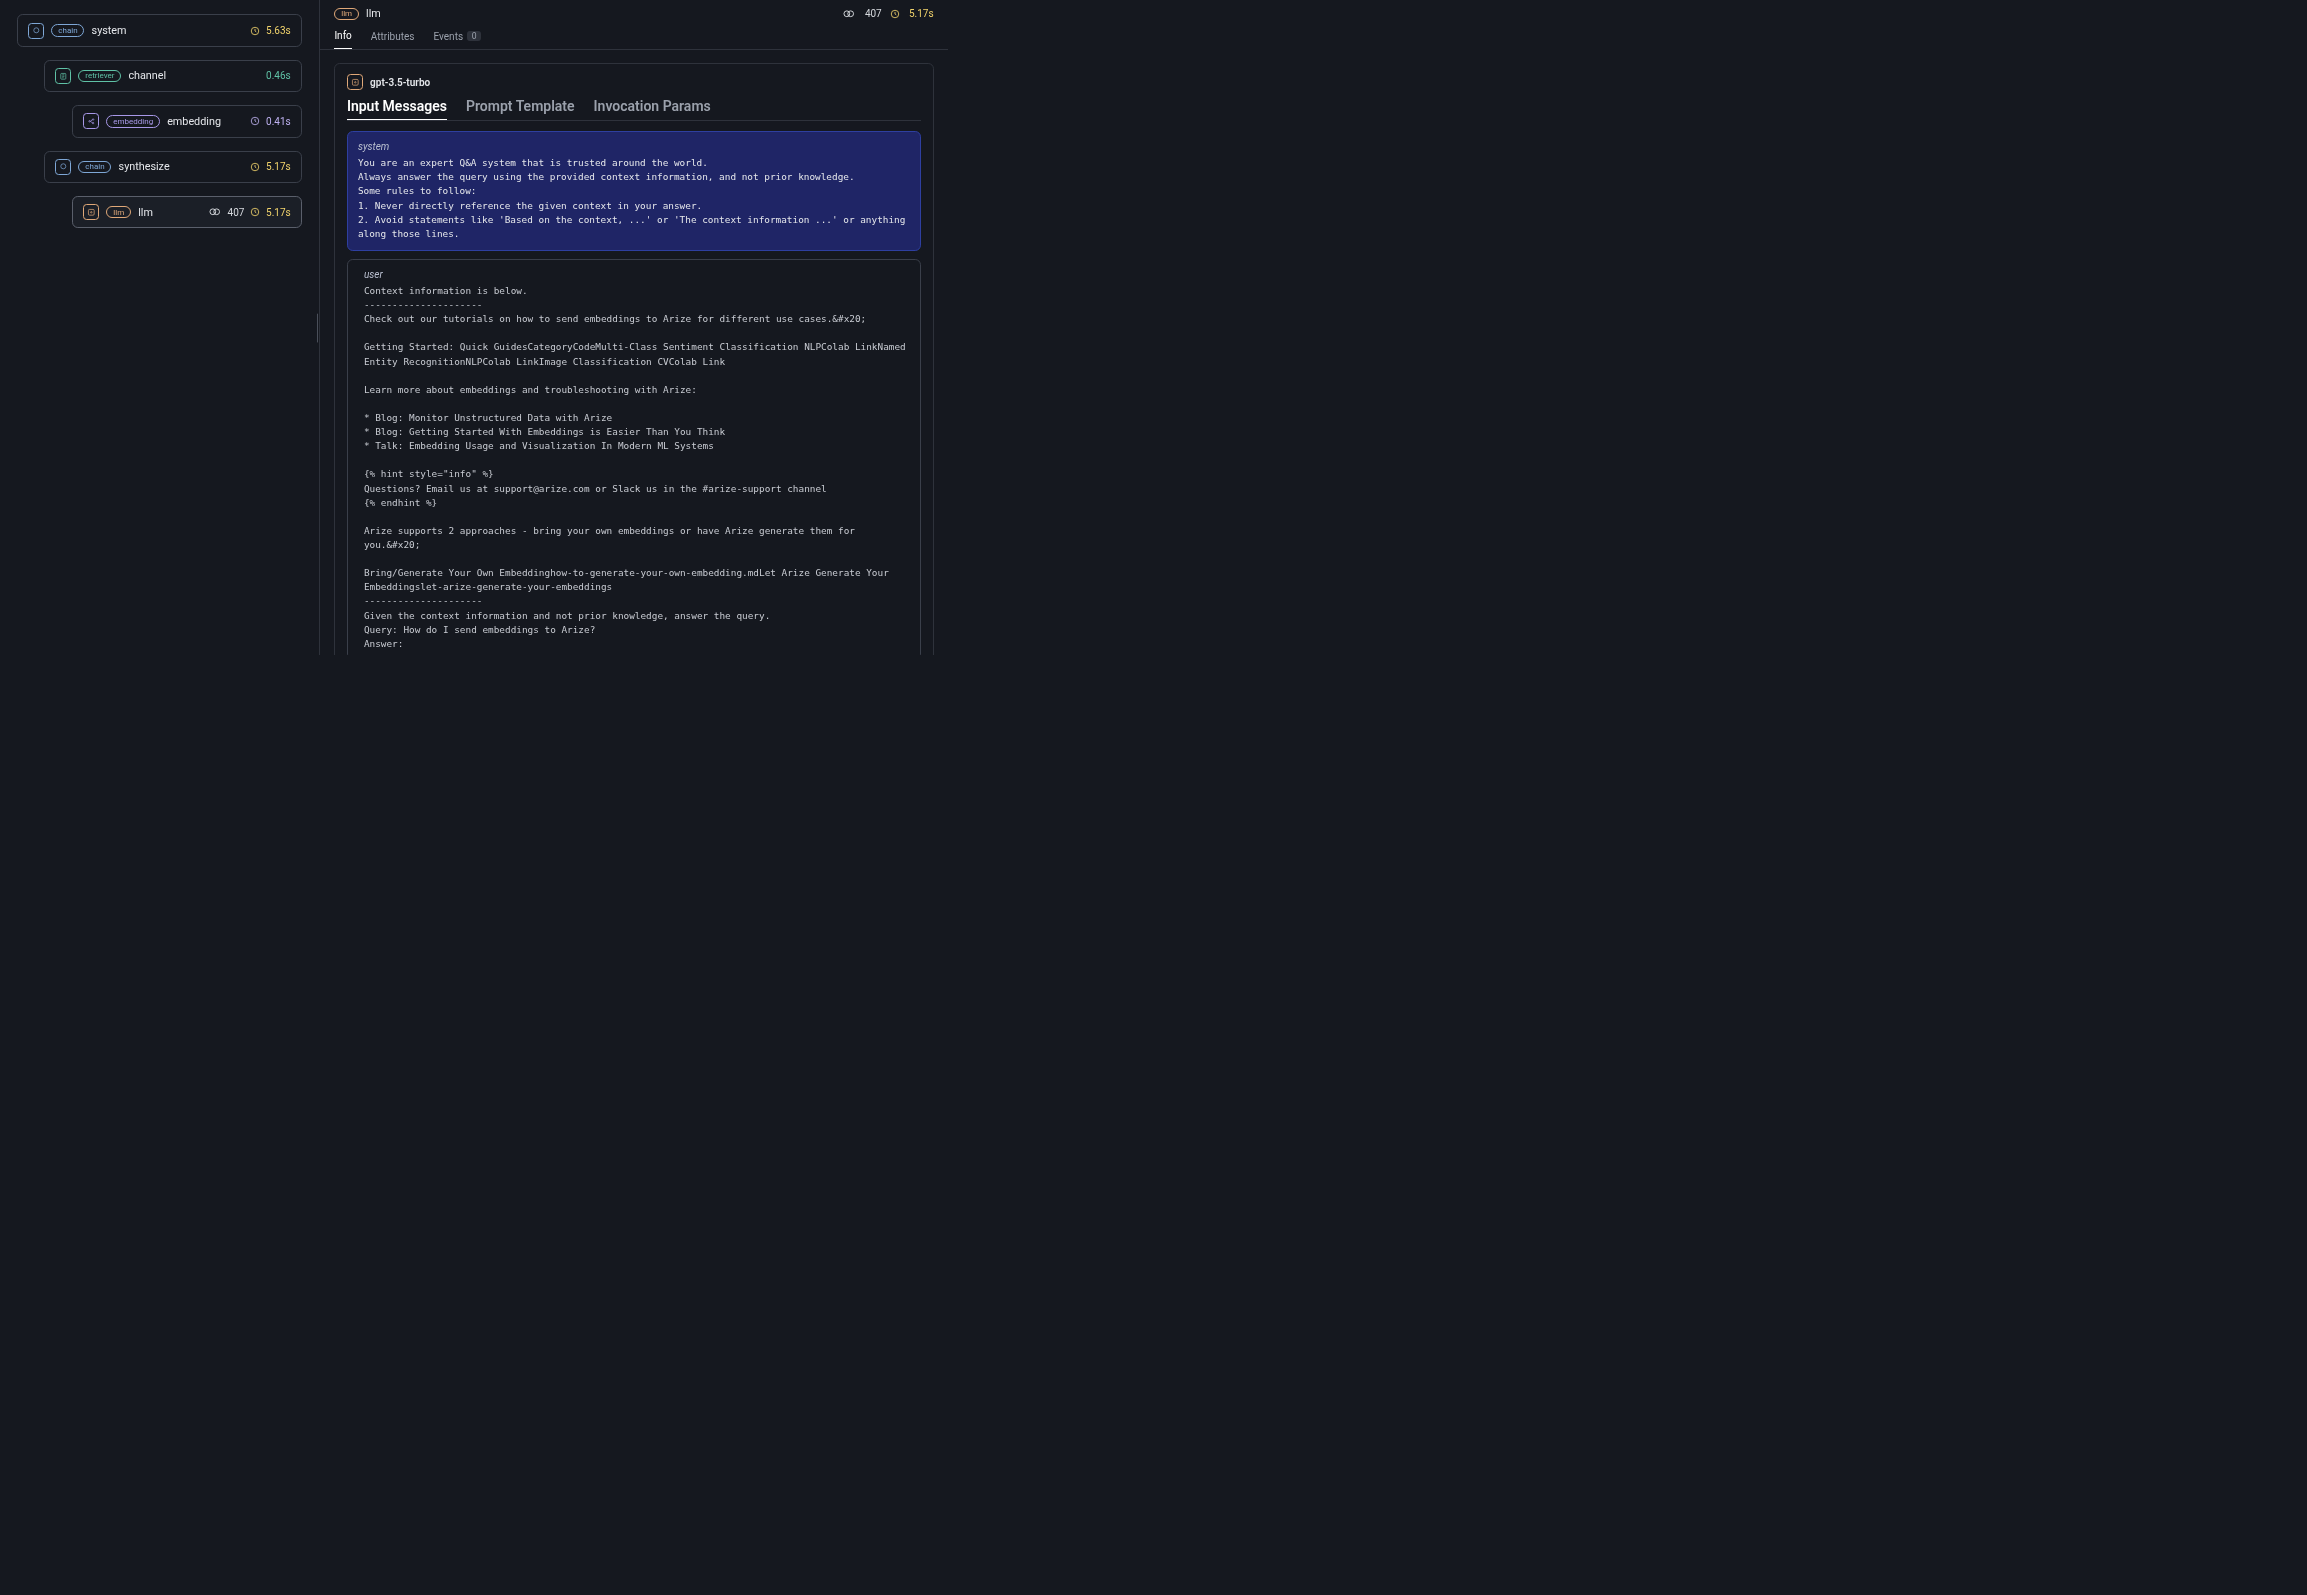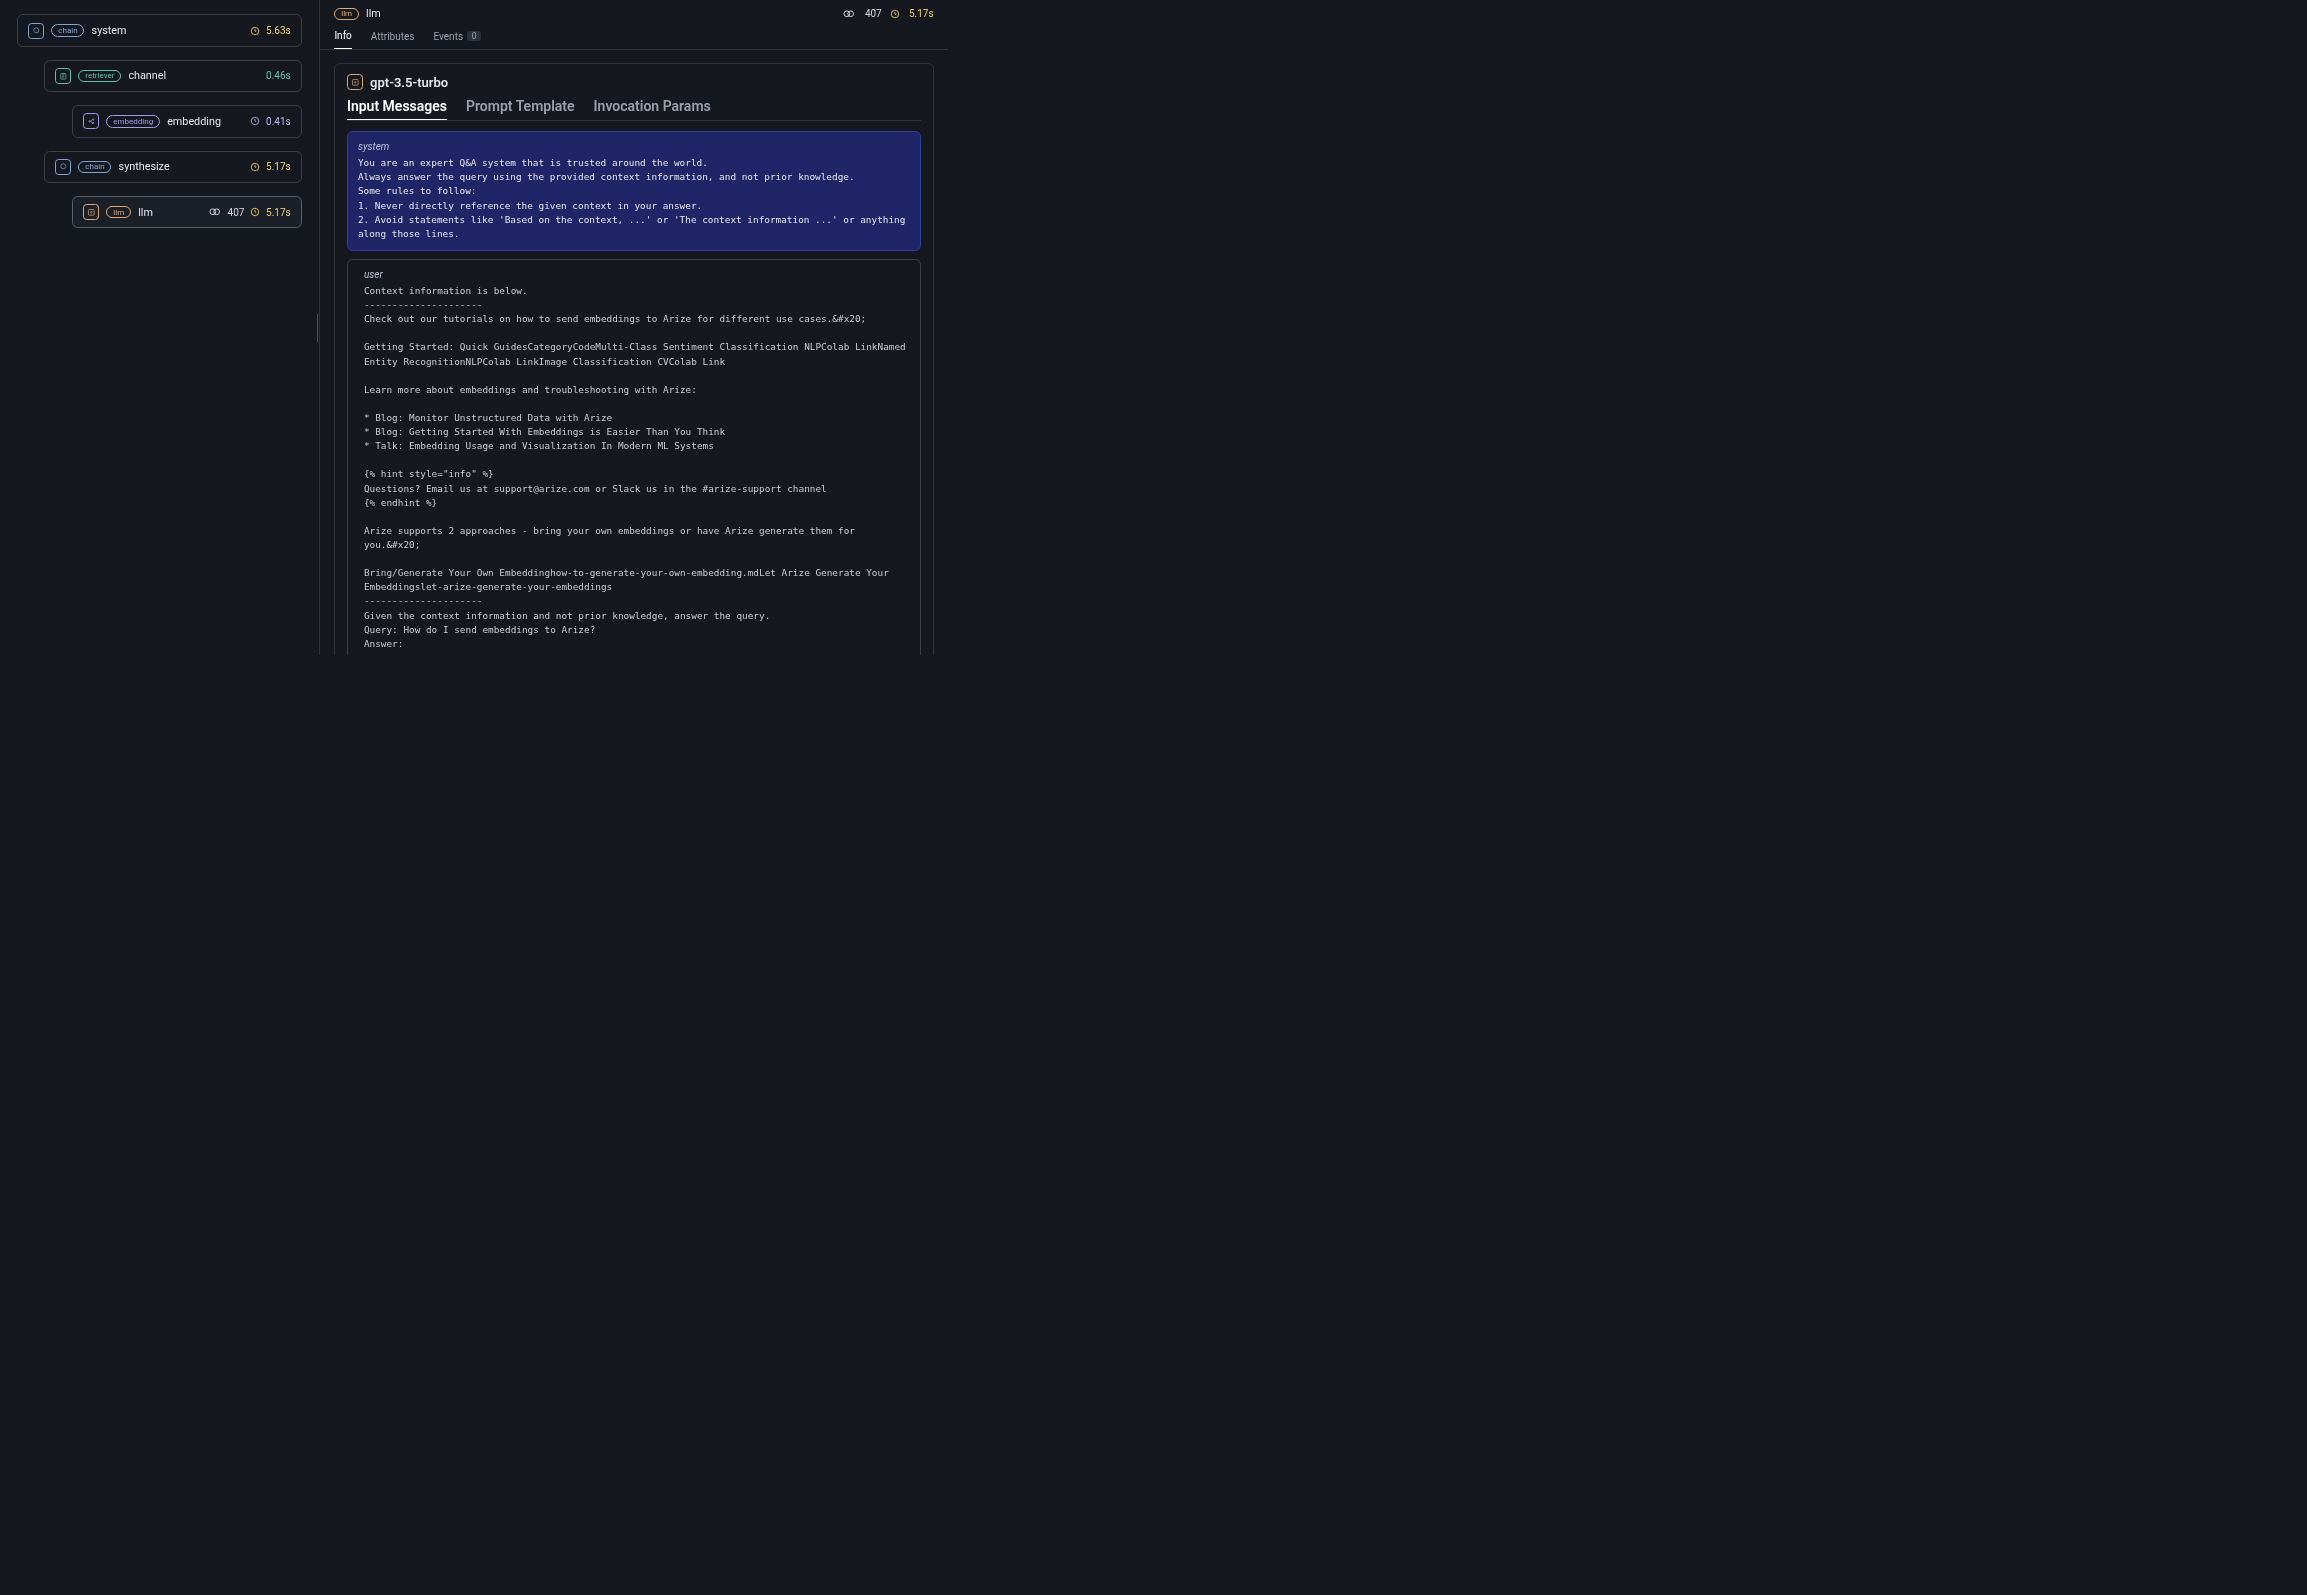--- a/index.html
+++ b/index.html
@@ -75,21 +75,21 @@
   .tab { color:#9ba1ac; padding-bottom:7.2px; cursor:pointer; display:flex; align-items:center; gap:4.3px; font-size:10px; }
   .tab.active { color:#fff; border-bottom:1.4px solid #fff; }
   .badge-count { background:#2e323b; border-radius:2.9px; padding:0 4.3px; font-size:8.6px; color:#9ba1ac; }
 
   .content-area { padding: 13px 14.4px; overflow-y:auto; flex:1; }
   .panel {
     border:0.7px solid #2e323b; border-radius:5.8px; padding:10px 11.5px 13px 11.5px;
     margin-bottom: 13px;
   }
   .panel-header { display:flex; align-items:center; gap:7.2px; margin-bottom:2.9px; }
-  .panel-title { color:#e5e7eb; font-weight:600; font-size:13px; }
+  .panel-title { color:#e5e7eb; font-weight:600; font-size:10px; }
   .subtabs { display:flex; gap:19px; border-bottom:0.7px solid #2e323b; margin:7.2px 0 10px 0; }
   .subtab { color:#9ba1ac; padding-bottom:5.8px; cursor:pointer; font-size:14px; font-weight:600; }
   .subtab.active { color:#fff; border-bottom:1.4px solid #fff; }
 
   .msg-box {
     border:0.7px solid #2e3fa0; border-radius:5.8px;
     background:#1f2566; padding:8.6px 10px; margin-bottom:8.6px;
   }
   .msg-box.dark {
     border:0.7px solid #3a3f4a; background:transparent;padding-left:16px;

